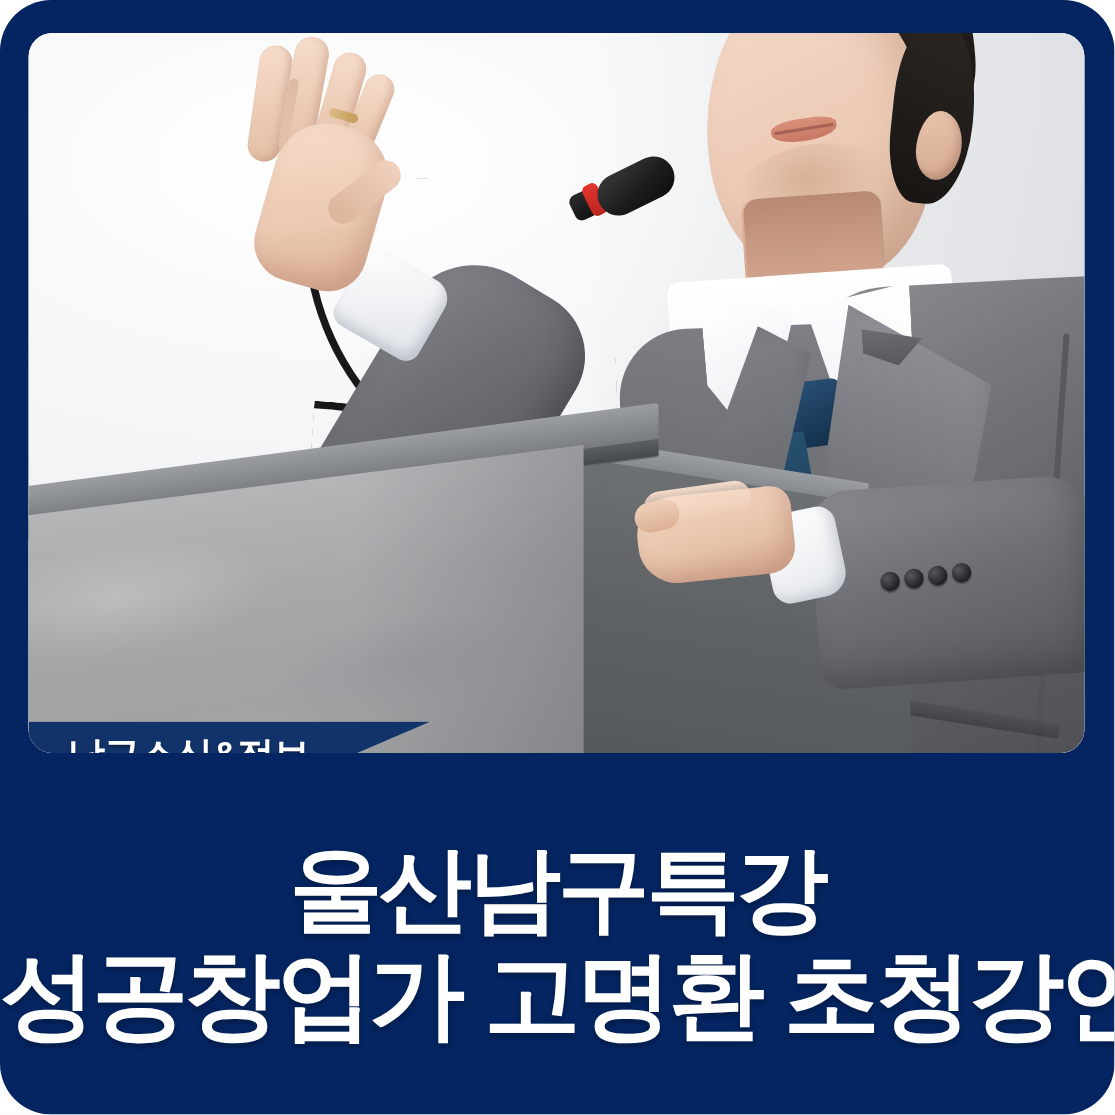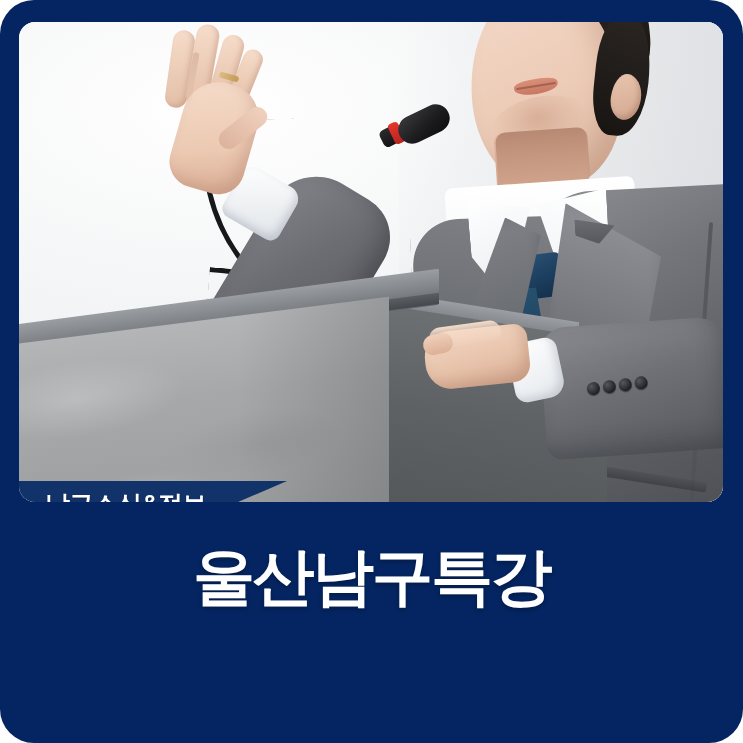--- a/index.html
+++ b/index.html
@@ -374,20 +374,21 @@
 
   
   .title-block{
     position:absolute;left:0;top:545px;width:743px;
     text-align:center;
   }
   .title-line{
     color:#ffffff;font-weight:bold;line-height:1.02;
     letter-spacing:-2.5px;white-space:nowrap;
     text-shadow:0 2px 4px rgba(0,0,0,.28);
+    margin-top:17px;
   }
   .title-line-1{font-size:62px;}
   .title-line-2{font-size:64px;margin-top:6px;}
 </style>
 </head>
 <body>
 
 <div class="card">
 
   <div class="photo">
@@ -466,15 +467,16 @@
 
       <div class="ribbon">
         <span class="ribbon-label">남구소식&amp;정보</span>
       </div>
 
     </div>
   </div>
 
   <div class="title-block">
     <div class="title-line title-line-1">울산남구특강</div>
+    <div class="title-line title-line-2">성공창업가 고명환 초청강연</div>
   </div>
 
 </div>
 
 </body></html>

